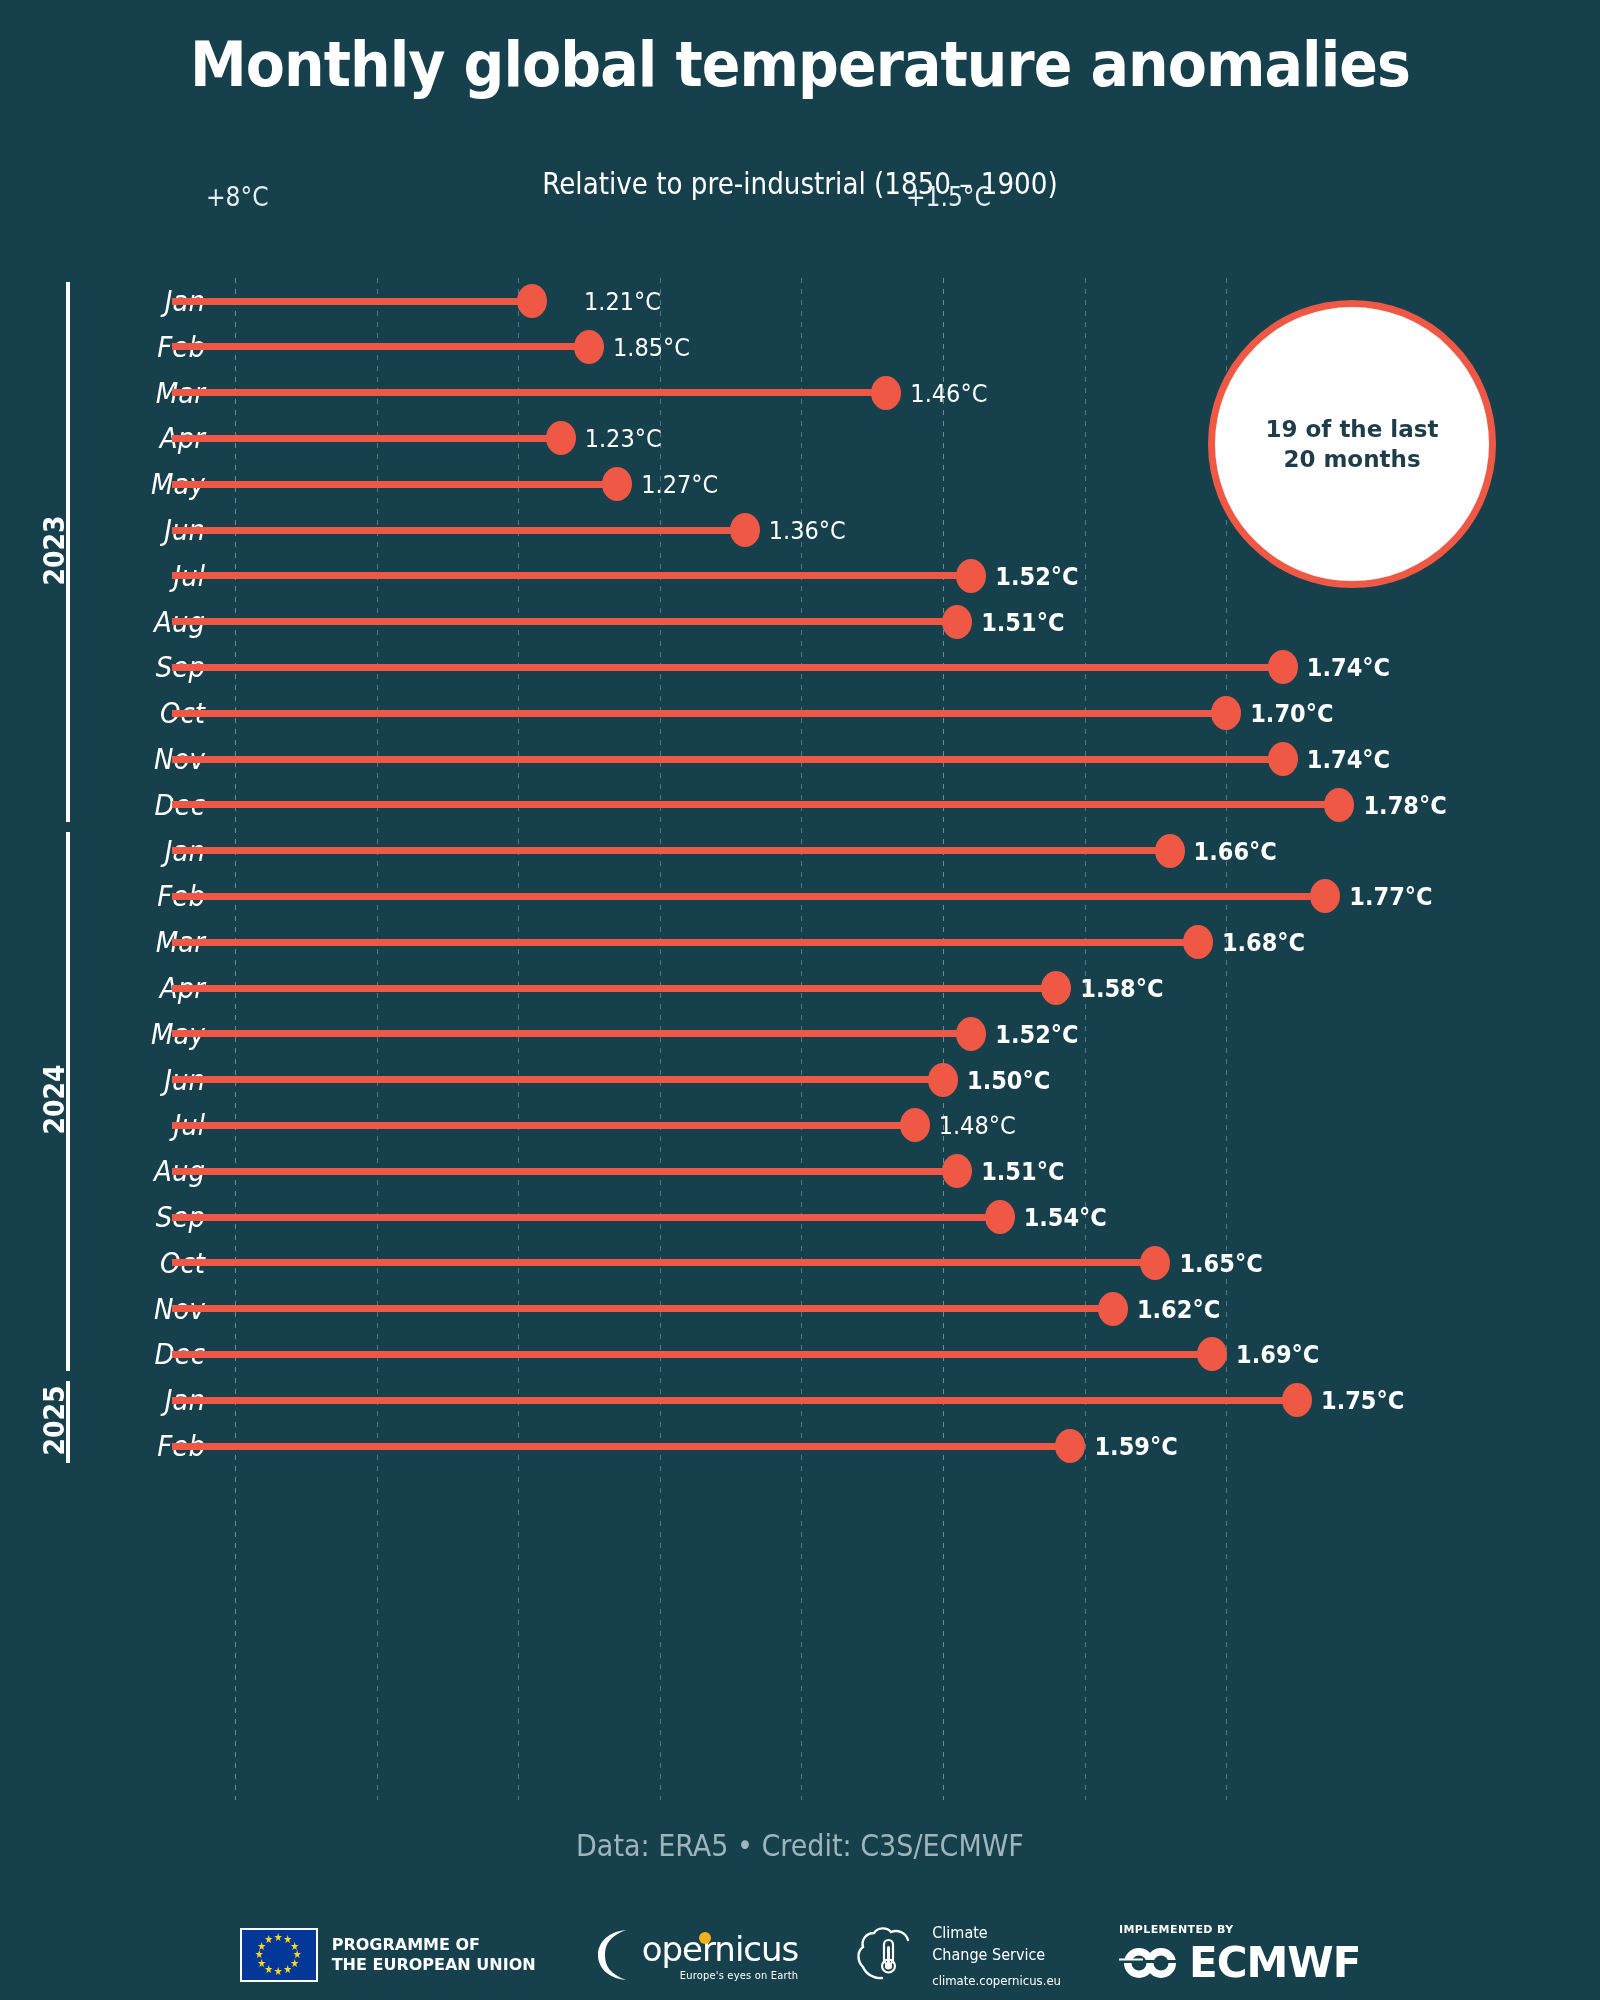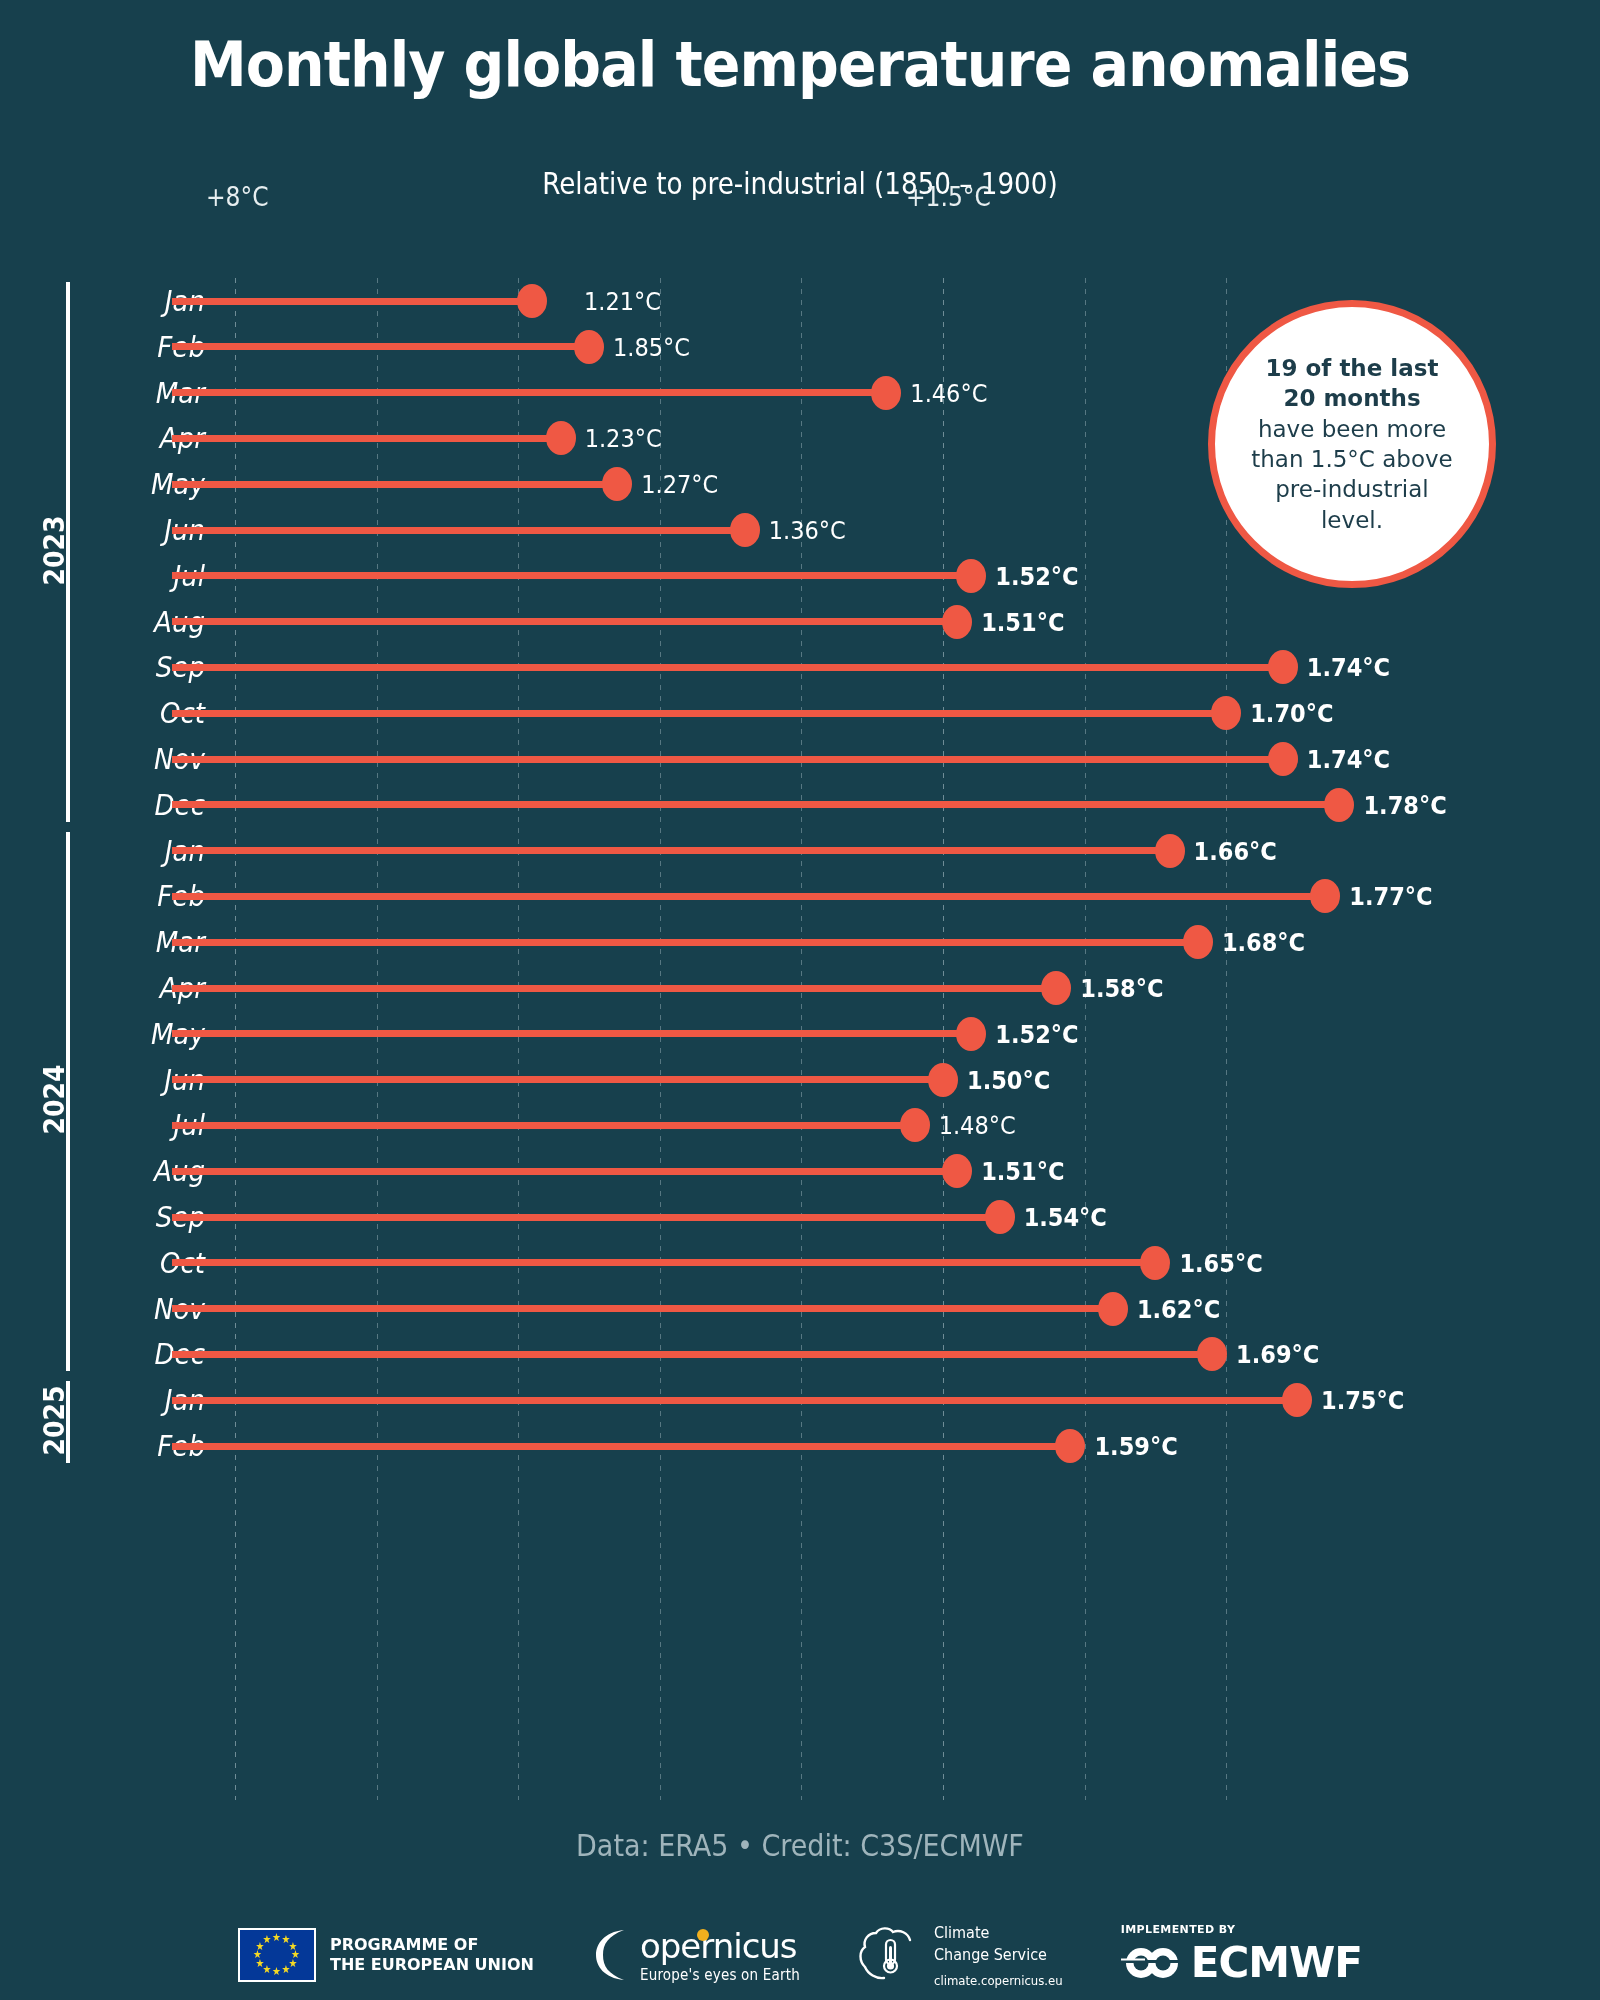--- a/index.html
+++ b/index.html
@@ -97,21 +97,21 @@
     position:absolute;color:#f5d924;font-size:11px;line-height:11px;
   }
   .eu-text{
     font-family:"DejaVu Sans","Liberation Sans",sans-serif;
     font-weight:bold;font-size:16px;line-height:1.22;color:#ffffff;
   }
   .copernicus-text{
     font-family:"DejaVu Sans","Liberation Sans",sans-serif;
     font-size:34px;color:#ffffff;letter-spacing:-1px;position:relative;
   }
-  .copernicus-sub{font-size:15px;color:#ffffff;letter-spacing:.2px;text-align:right;}
+  .copernicus-sub{font-size:11px;color:#ffffff;letter-spacing:.2px;text-align:right;}
   .c3s-text{font-size:16px;line-height:1.35;color:#ffffff;}
   .c3s-url{font-size:13px;color:#ffffff;margin-top:7px;}
   .impl{
     font-family:"DejaVu Sans","Liberation Sans",sans-serif;
     font-size:11px;color:#ffffff;font-weight:bold;letter-spacing:.4px;
     margin-bottom:2px;
   }
   .ecmwf-text{
     font-family:"DejaVu Sans","Liberation Sans",sans-serif;
     font-weight:bold;font-size:42px;color:#ffffff;letter-spacing:-1px;
@@ -304,21 +304,20 @@
       <div class="yearbar" style="top: 831.6px; height: 539.6px;"></div>
       <div class="yearlabel" style="top: 1083.4px;">2024</div>
       <div class="yearbar" style="top: 1381.2px; height: 81.6px;"></div>
       <div class="yearlabel" style="top: 1404px;">2025</div>
     </div>
 
   <div class="bubble">
     <div class="bubble-inner">
       <span class="b">19 of the last</span>
       <span class="b">20 months</span>
-      <span>have been more than 1.5°C above pre-industrial level.</span>
     </div>
   </div>
 
   <div class="credit">Data: ERA5 • Credit: C3S/ECMWF</div>
 
   <div class="logos">
 
     <div class="logo">
       <div class="euflag" id="euflag">
           <span style="left: 32px; top: 2px;">★</span>

